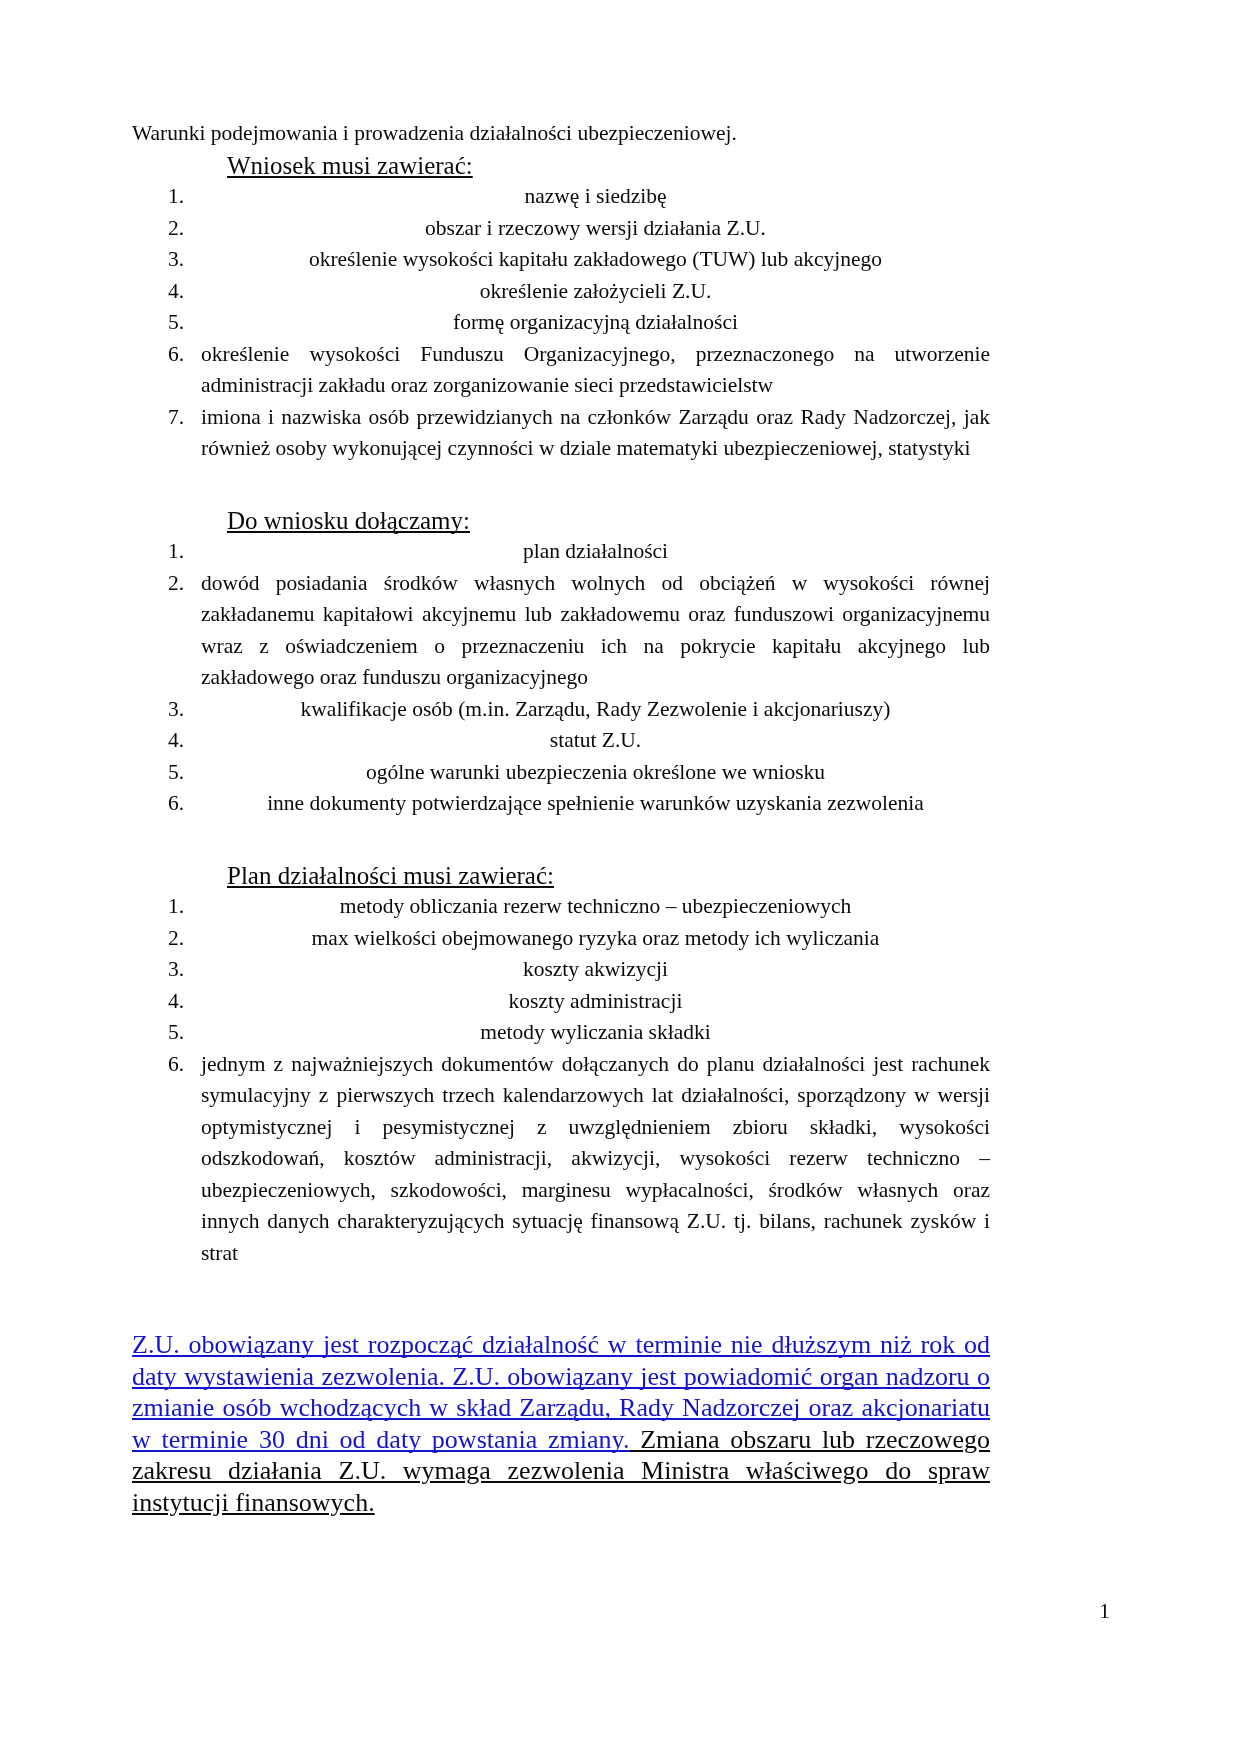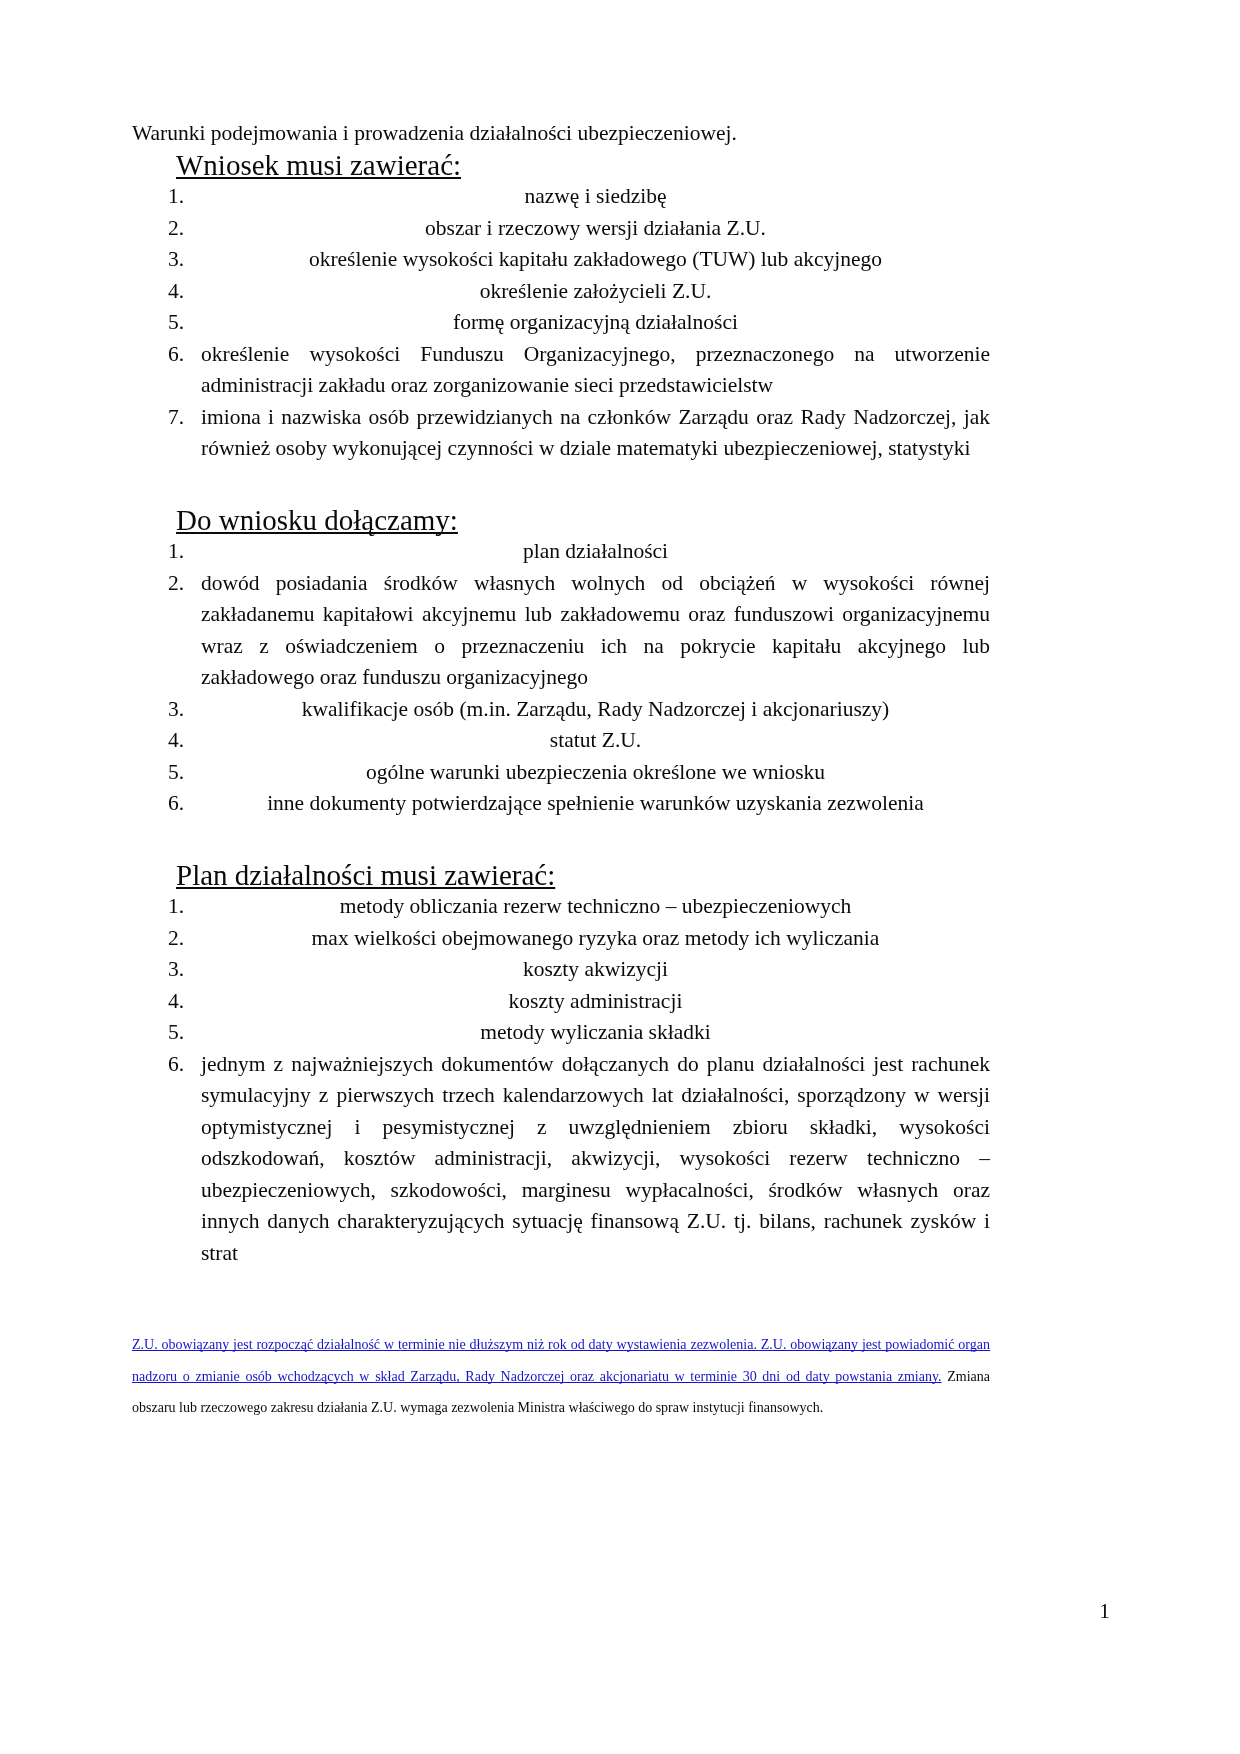--- a/index.html
+++ b/index.html
@@ -41,23 +41,23 @@
   }
   .para.nojust {
     text-align: left;
   }
   .link {
     color: #1414cd;
     text-decoration: underline;
     text-decoration-skip-ink: none;
   }
   .heading {
-    font-size: 29px;
+    font-size: 25px;
     line-height: 31.5px;
-    margin-left: 44px;
+    margin-left: 95px;
     text-decoration: underline;
     text-decoration-skip-ink: none;
     display: inline-block;
   }
   .heading-wrap {
     margin-top: 0;
   }
   ol.doclist {
     margin: 0;
     padding: 0;
@@ -87,24 +87,25 @@
   .gap-md { height: 30px; }
   .gap-lg { height: 40px; }
   .pagenum {
     position: absolute;
     right: 131px;
     bottom: 130px;
     font-size: 21.5px;
     color: #0a0a0a;
   }
   .blue-block {
-    font-size: 14px;
+    font-size: 26px;
     line-height: 31.5px;
     text-align: justify;
     text-justify: inter-word;
+    text-decoration: underline;
   }
 </style>
 </head>
 <body>
 
 <div class="page">
   <div class="content">
 
     <p class="para nojust">Warunki podejmowania i prowadzenia działalności ubezpieczeniowej.</p>
 
@@ -123,21 +124,21 @@
     </ol>
 
     <div class="gap-lg"></div>
 
     <div class="heading-wrap">
       <span class="heading">Do wniosku dołączamy:</span>
     </div>
     <ol class="doclist">
       <li class="short">plan działalności</li>
       <li>dowód posiadania środków własnych wolnych od obciążeń w wysokości równej zakładanemu kapitałowi akcyjnemu lub zakładowemu oraz funduszowi organizacyjnemu wraz z oświadczeniem o przeznaczeniu ich na pokrycie kapitału akcyjnego lub zakładowego oraz funduszu organizacyjnego</li>
-      <li class="short">kwalifikacje osób (m.in. Zarządu, Rady Nadzorczej i akcjonariuszy)</li>
+      <li class="short">kwalifikacje osób (m.in. Zarządu, Rady Zezwolenie i akcjonariuszy)</li>
       <li class="short">statut Z.U.</li>
       <li class="short">ogólne warunki ubezpieczenia określone we wniosku</li>
       <li class="short">inne dokumenty potwierdzające spełnienie warunków uzyskania zezwolenia</li>
     </ol>
 
     <div class="gap-lg"></div>
 
     <div class="heading-wrap">
       <span class="heading">Plan działalności musi zawierać:</span>
     </div>

